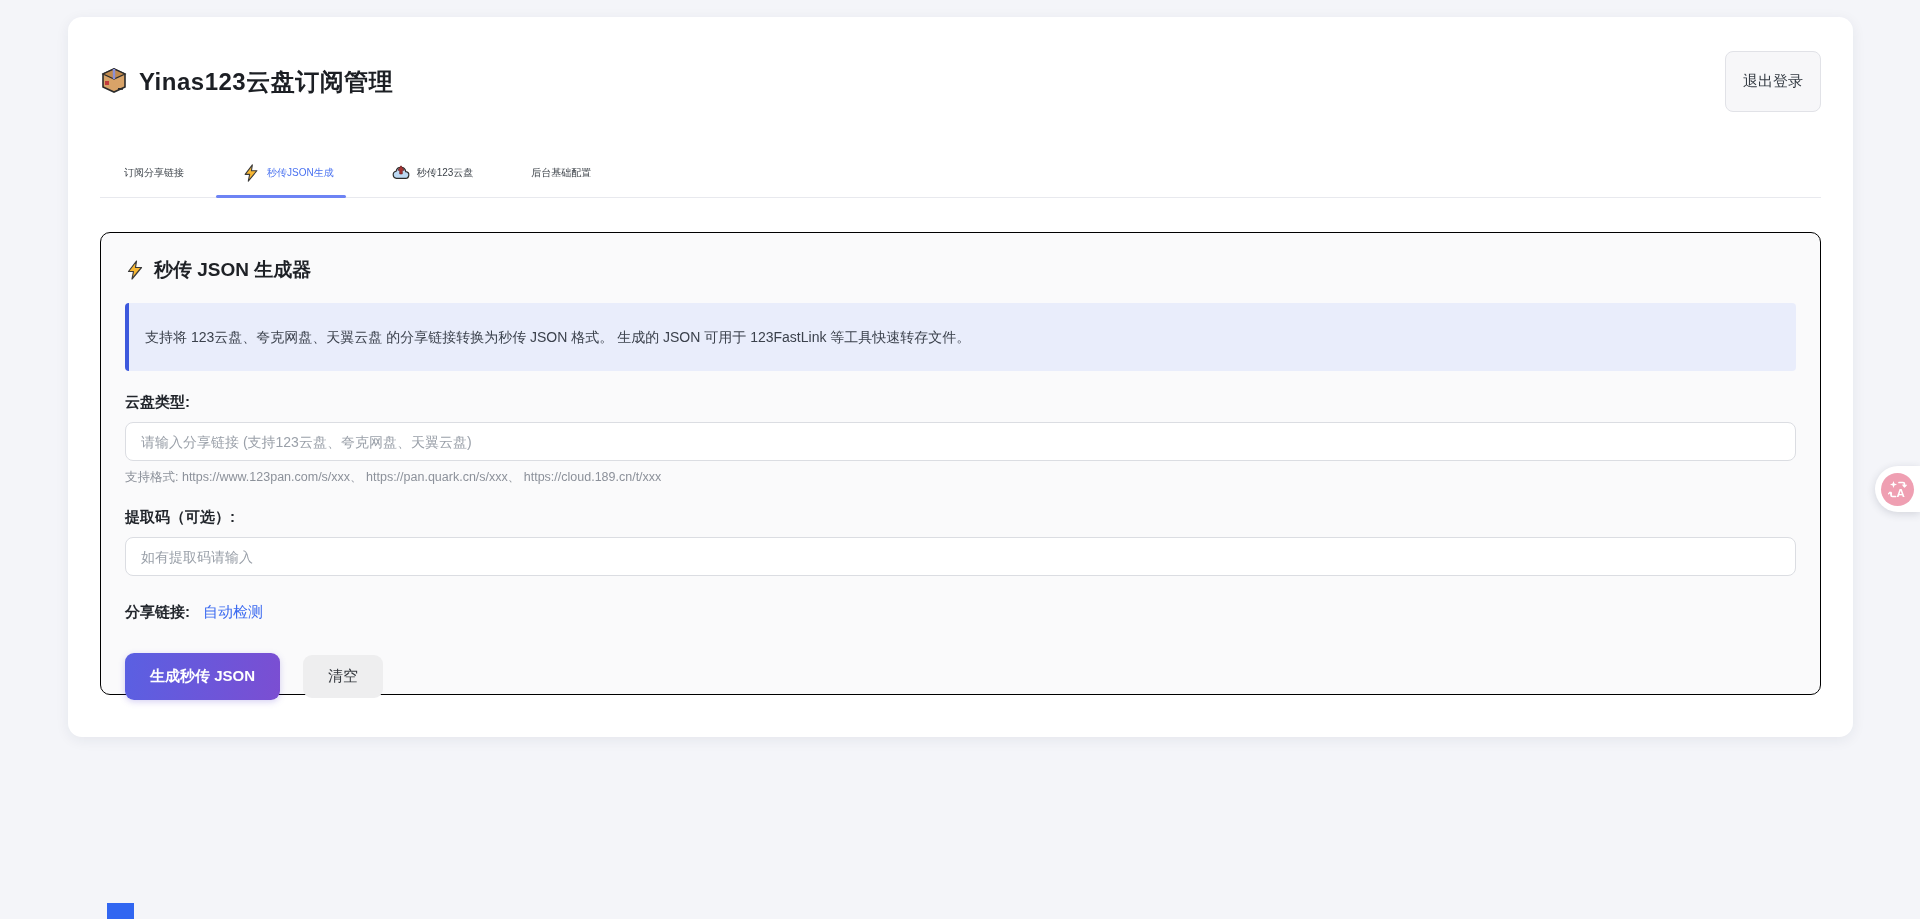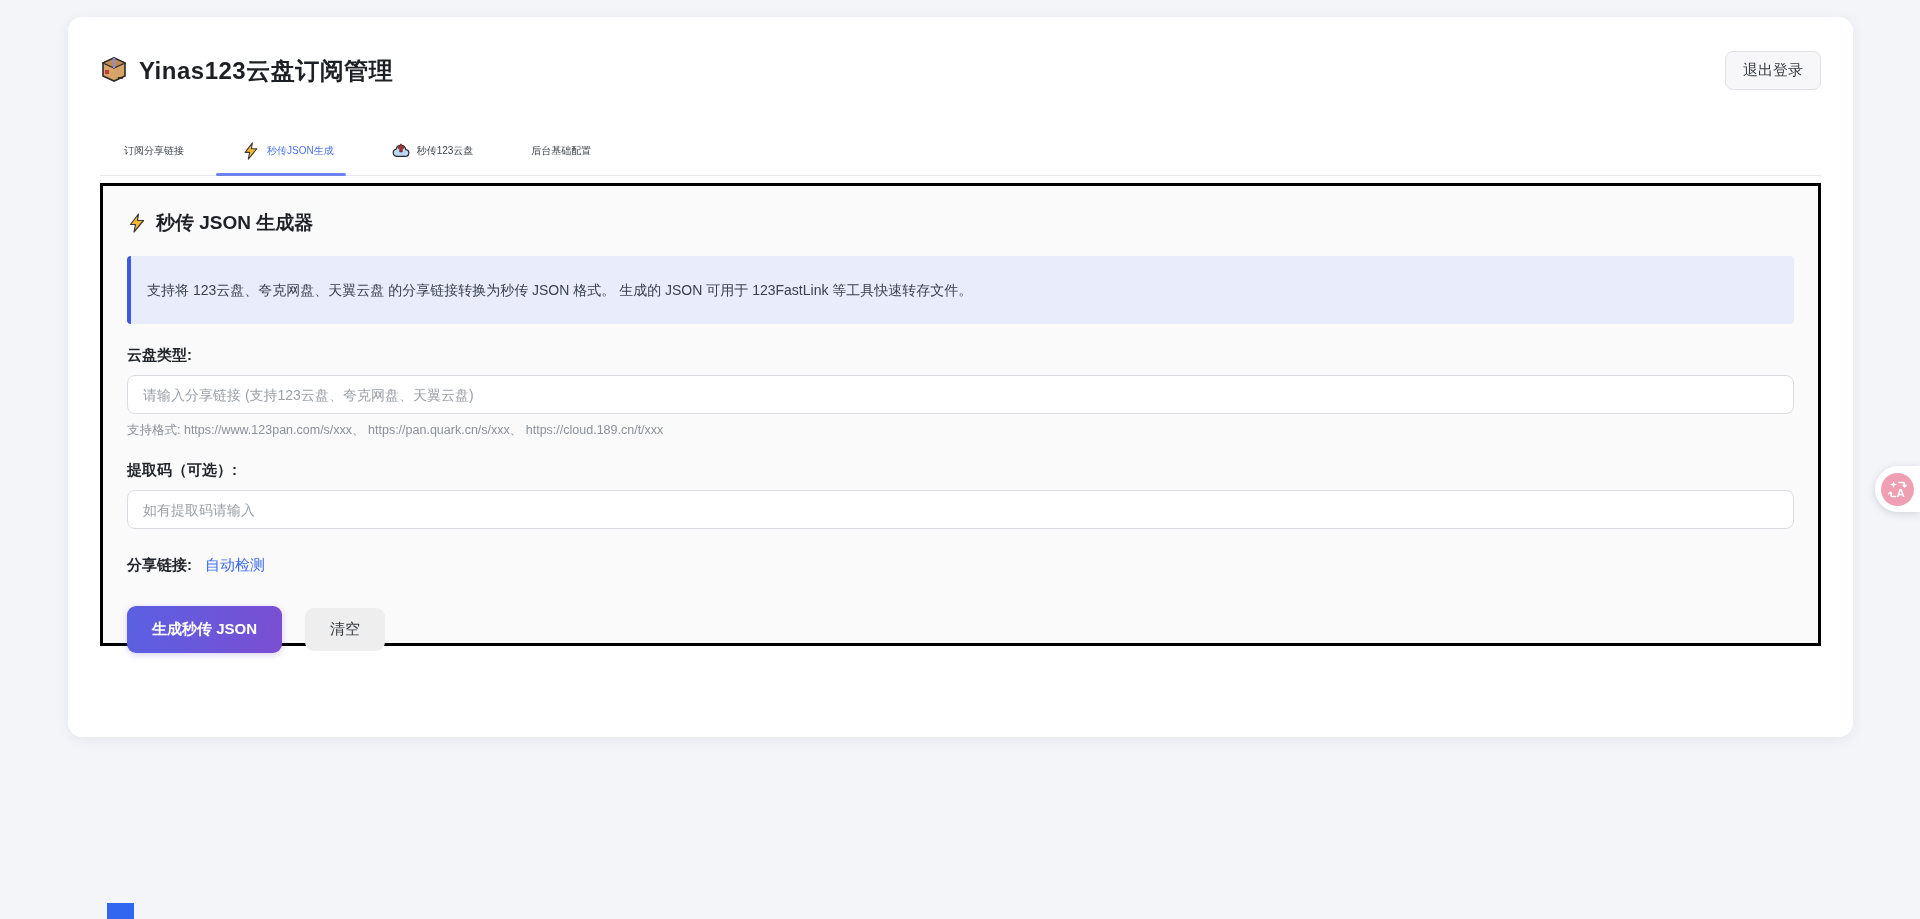--- a/index.html
+++ b/index.html
@@ -20,21 +20,21 @@
     padding:34px 32px 0 32px;
   }
   
   .header-row { display:flex; align-items:center; justify-content:space-between; }
   .logo-title { display:flex; align-items:flex-start; gap:11px; }
   .logo-svg { width:28px; height:28px; display:block; }
   .page-title { font-size:24px; font-weight:bold; color:#1c1f24; letter-spacing:.5px; }
   .logout-btn {
     font-size:15px; color:#333a42;
     background:#f7f7f9; border:1px solid #e1e2e7; border-radius:8px;
-    padding:9px 17px; cursor:pointer;
+    padding:20px 17px; cursor:pointer;
     font-family:inherit;
   }
   
   .tabs {
     display:flex; gap:46px; margin-top:42px;
     border-bottom:1px solid #e8e9ee;
     padding-left:18px;
   }
   .tab {
     display:flex; align-items:center; gap:7px;
@@ -43,24 +43,24 @@
     cursor:pointer; position:relative;
   }
   .tab.active { color:#4a72f0; }
   .tab.active::after {
     content:""; position:absolute; left:-20px; right:-6px; bottom:-1px;
     height:3px; background:#6d83f4; border-radius:2px;
   }
   .tab-icon { width:18px; height:18px; display:block; }
   
   .panel {
-    margin-top:7px;
+    margin-top:34px;
     background:#fafafb;
-    border:3px solid #000000;
-    border-radius:0;
+    border:1px solid #000000;
+    border-radius:10px;
     padding:24px;
     height:463px;
   }
   .panel-title-row { display:flex; align-items:center; gap:9px; }
   .panel-title { font-size:19px; font-weight:bold; color:#1e2126; }
   .bolt-svg { width:20px; height:20px; display:block; }
   .info-box {
     margin-top:20px;
     background:#e9edfb;
     border-left:4px solid #3d59dd;

